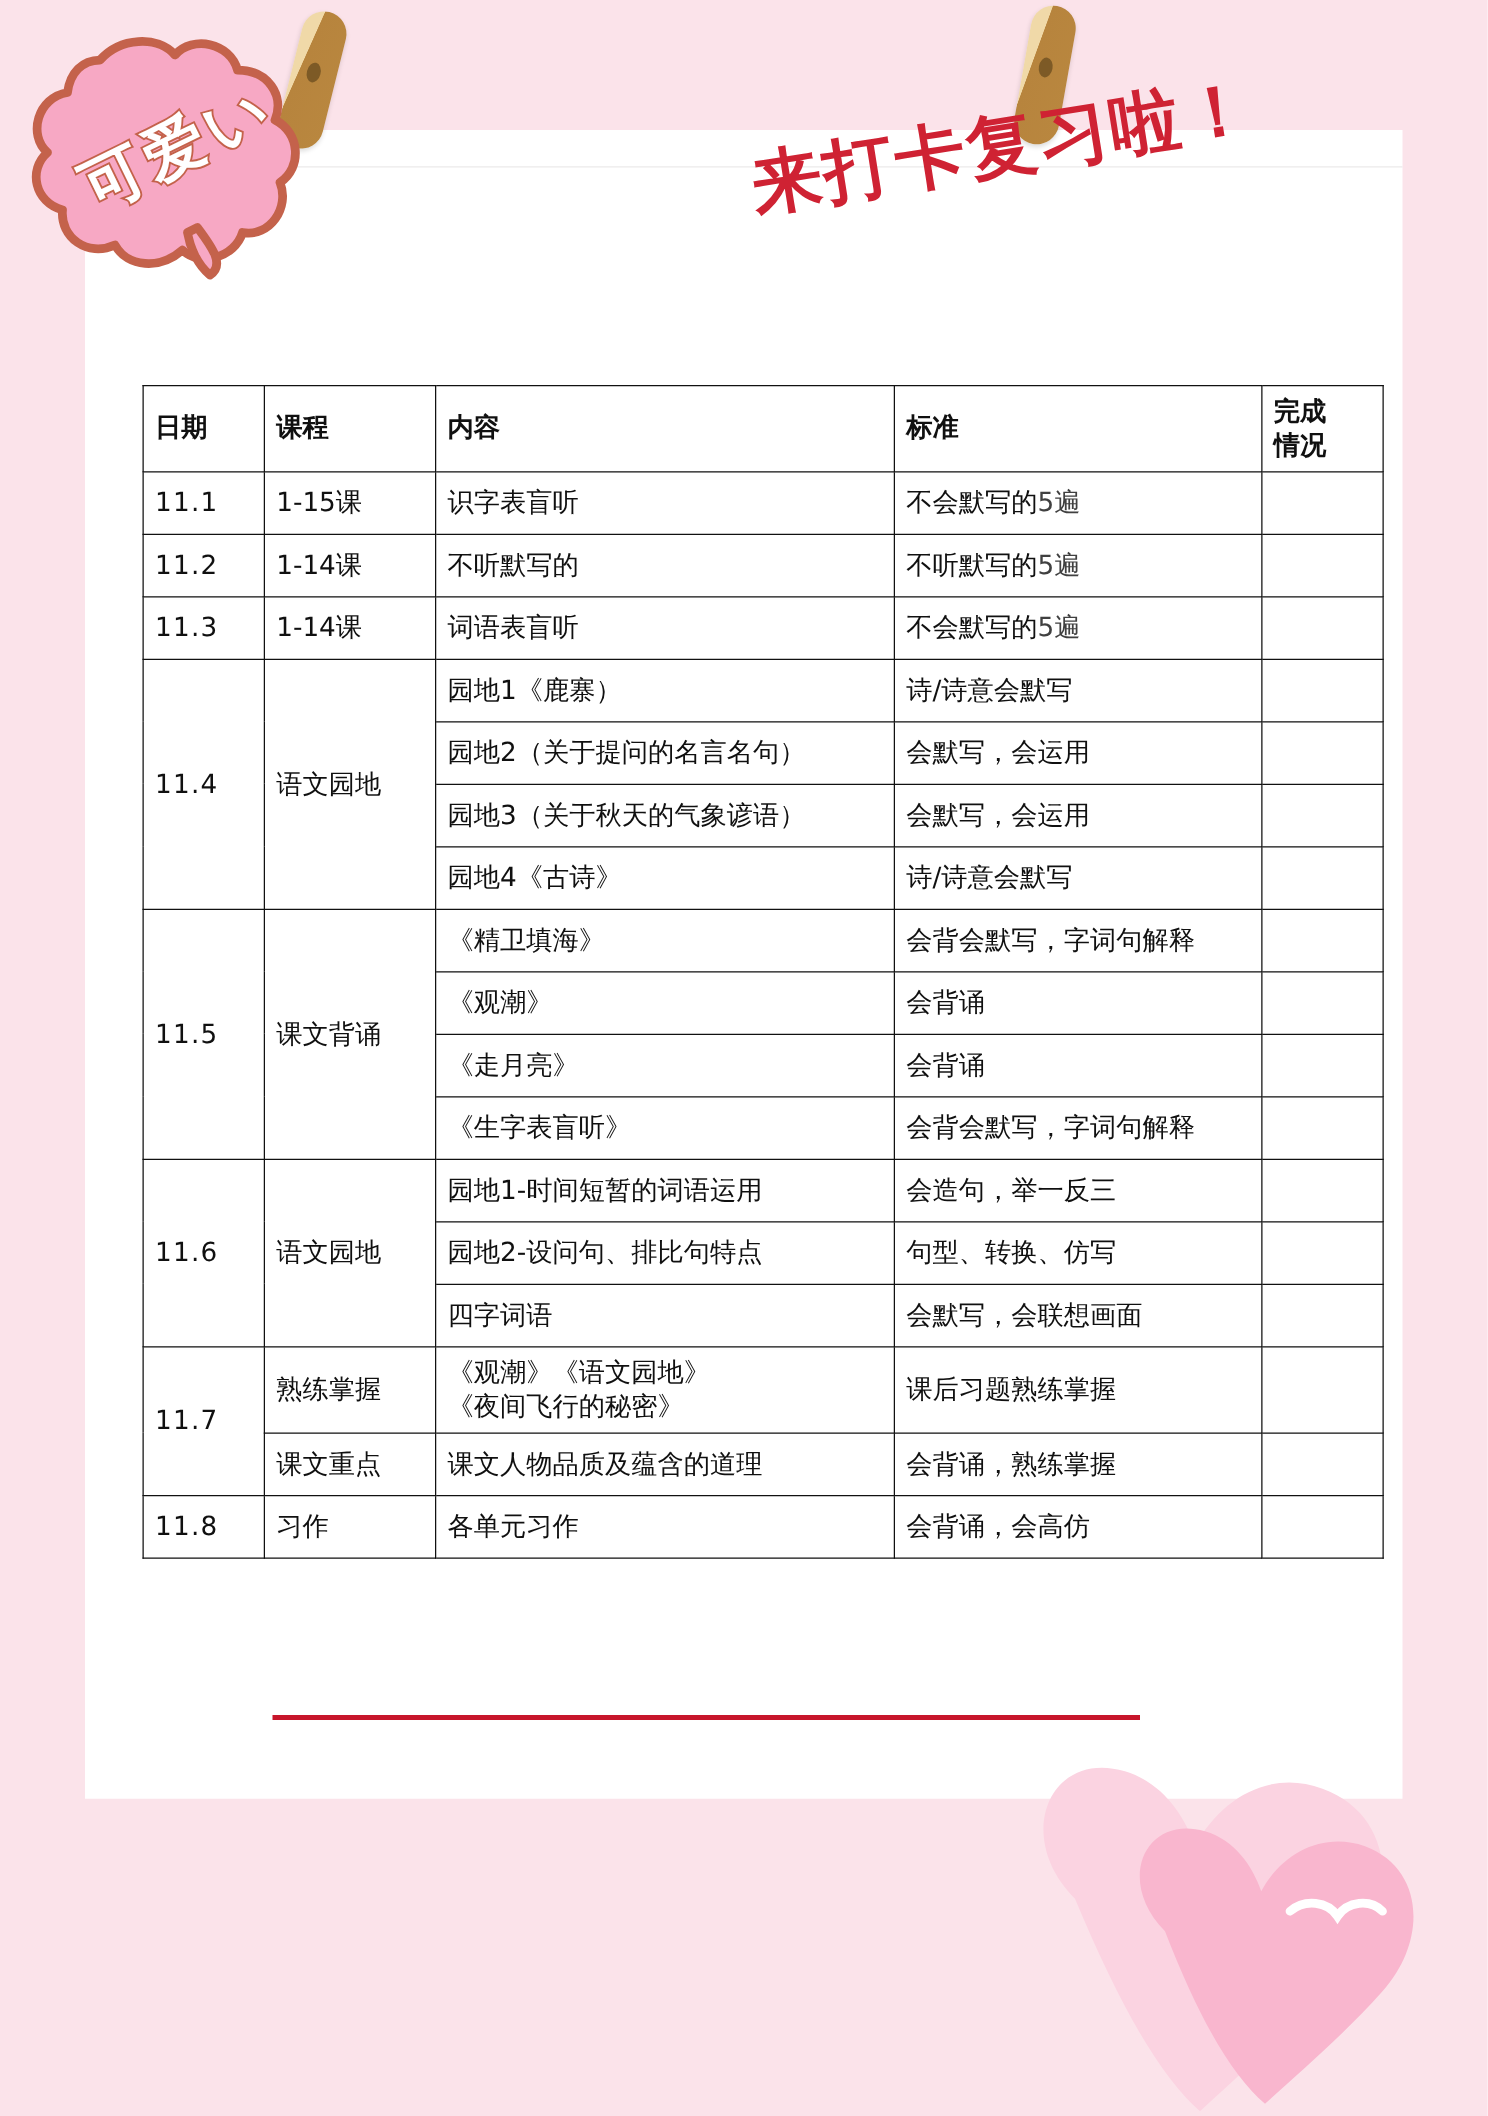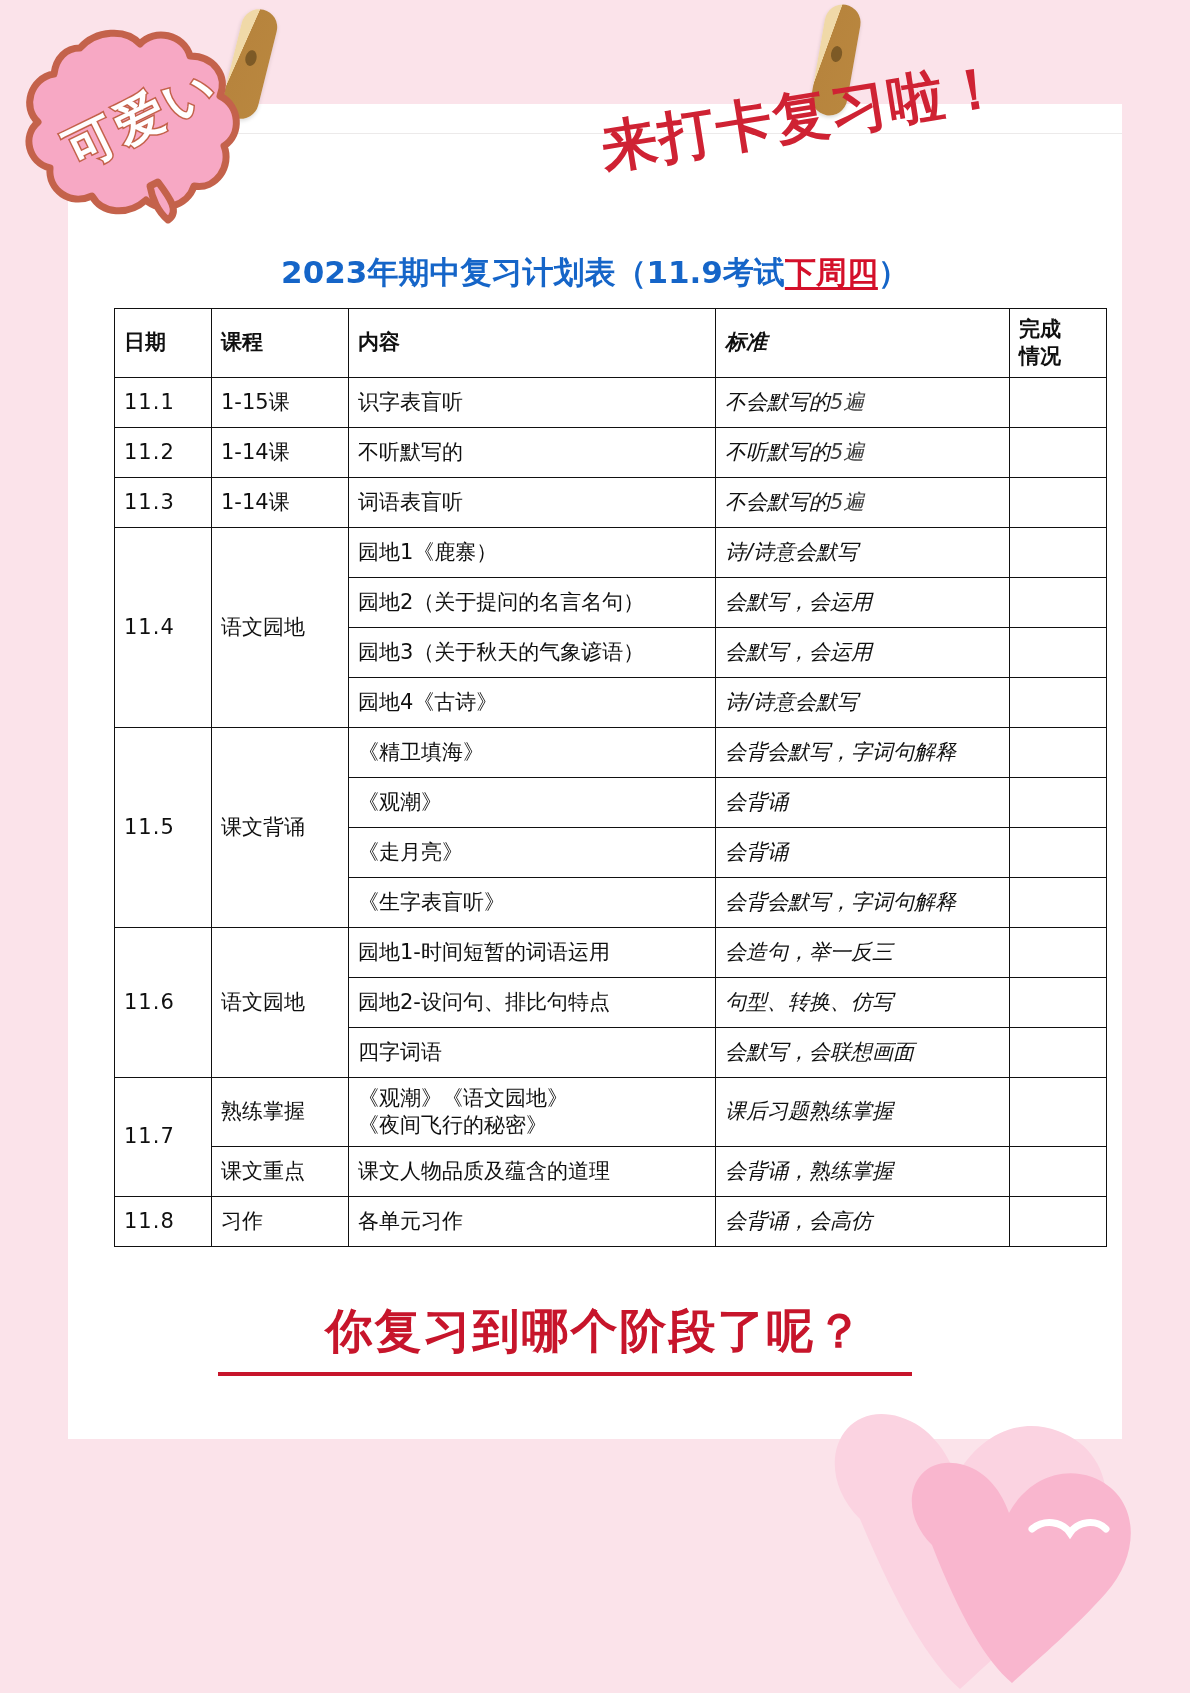--- a/index.html
+++ b/index.html
@@ -73,21 +73,21 @@
     border:1.6px solid #111;
     padding:7px 9px;
     font-size:21px;color:#101010;font-weight:normal;
     vertical-align:middle;text-align:left;
     line-height:1.28;
   }
   table.plan thead th{font-weight:bold;height:52px;vertical-align:middle;}
   th.c-date,td.c-date{width:78px;text-align:center;}
   th.c-course,td.c-course{width:118px;text-align:center;}
   th.c-content,td.c-content{width:348px;}
-  th.c-std,td.c-std{width:275px;font-style:italic;}
+  th.c-std,td.c-std{width:275px;}
   th.c-done,td.c-done{width:78px;}
   th.c-done{line-height:1.12;font-size:20px;}
   td.c-date{font-size:22px;letter-spacing:1px;}
   td.c-course{font-size:21px;}
   .num-red{color:#404040;}
   .rowh{height:50px;}
   .two-line{line-height:1.3;}
   
   .footer-q{
     position:absolute;left:0;top:1300px;width:1190px;text-align:center;
@@ -126,21 +126,20 @@
                C120 202 94 200 84 182 C62 192 40 176 42 154
                C20 148 14 122 30 108 C14 94 22 64 46 60
                C48 44 58 34 72 34 Z" fill="#f7a8c4" stroke="#c4624b" stroke-width="7" stroke-linejoin="round"></path>
       <path d="M150 168 C162 184 172 198 160 206 C150 198 144 184 142 172 Z" fill="#f7a8c4" stroke="#c4624b" stroke-width="7" stroke-linejoin="round"></path>
     </svg>
     <div class="cloud-label">可爱い</div>
   </div>
 
   <div class="headline">来打卡复习啦！</div>
 
-  <div class="doc-title"><span>2023年期中复习计划表（11.9考试</span><span class="hl">下周四</span><span>）</span></div>
 
   <div class="tbl-wrap">
   <table class="plan">
     <thead>
       <tr>
         <th class="c-date">日期</th>
         <th class="c-course">课程</th>
         <th class="c-content">内容</th>
         <th class="c-std">标准</th>
         <th class="c-done"><span>完成</span><br><span>情况</span></th>
@@ -253,21 +252,20 @@
         <td class="c-course">习作</td>
         <td class="c-content">各单元习作</td>
         <td class="c-std">会背诵，会高仿</td>
         <td class="c-done"></td>
       </tr>
 
     </tbody>
   </table>
   </div>
 
-  <div class="footer-q">你复习到哪个阶段了呢？</div>
   <div class="footer-rule"></div>
 
   <div class="hearts">
     <svg width="400" height="330" viewBox="0 0 400 330">
       <path d="M60 150 C10 100 40 30 100 48 C130 57 148 84 156 108
                C176 70 216 46 258 62 C318 84 320 156 276 206
                C238 250 190 292 160 320 C128 292 96 236 60 150 Z" fill="#fbd3e1"></path>
       <path d="M132 176 C92 136 116 82 164 96 C188 103 202 124 209 144
                C225 114 258 96 292 108 C340 126 342 184 306 224
                C275 259 236 292 212 314 C186 292 160 248 132 176 Z" fill="#f9b6ce"></path>

